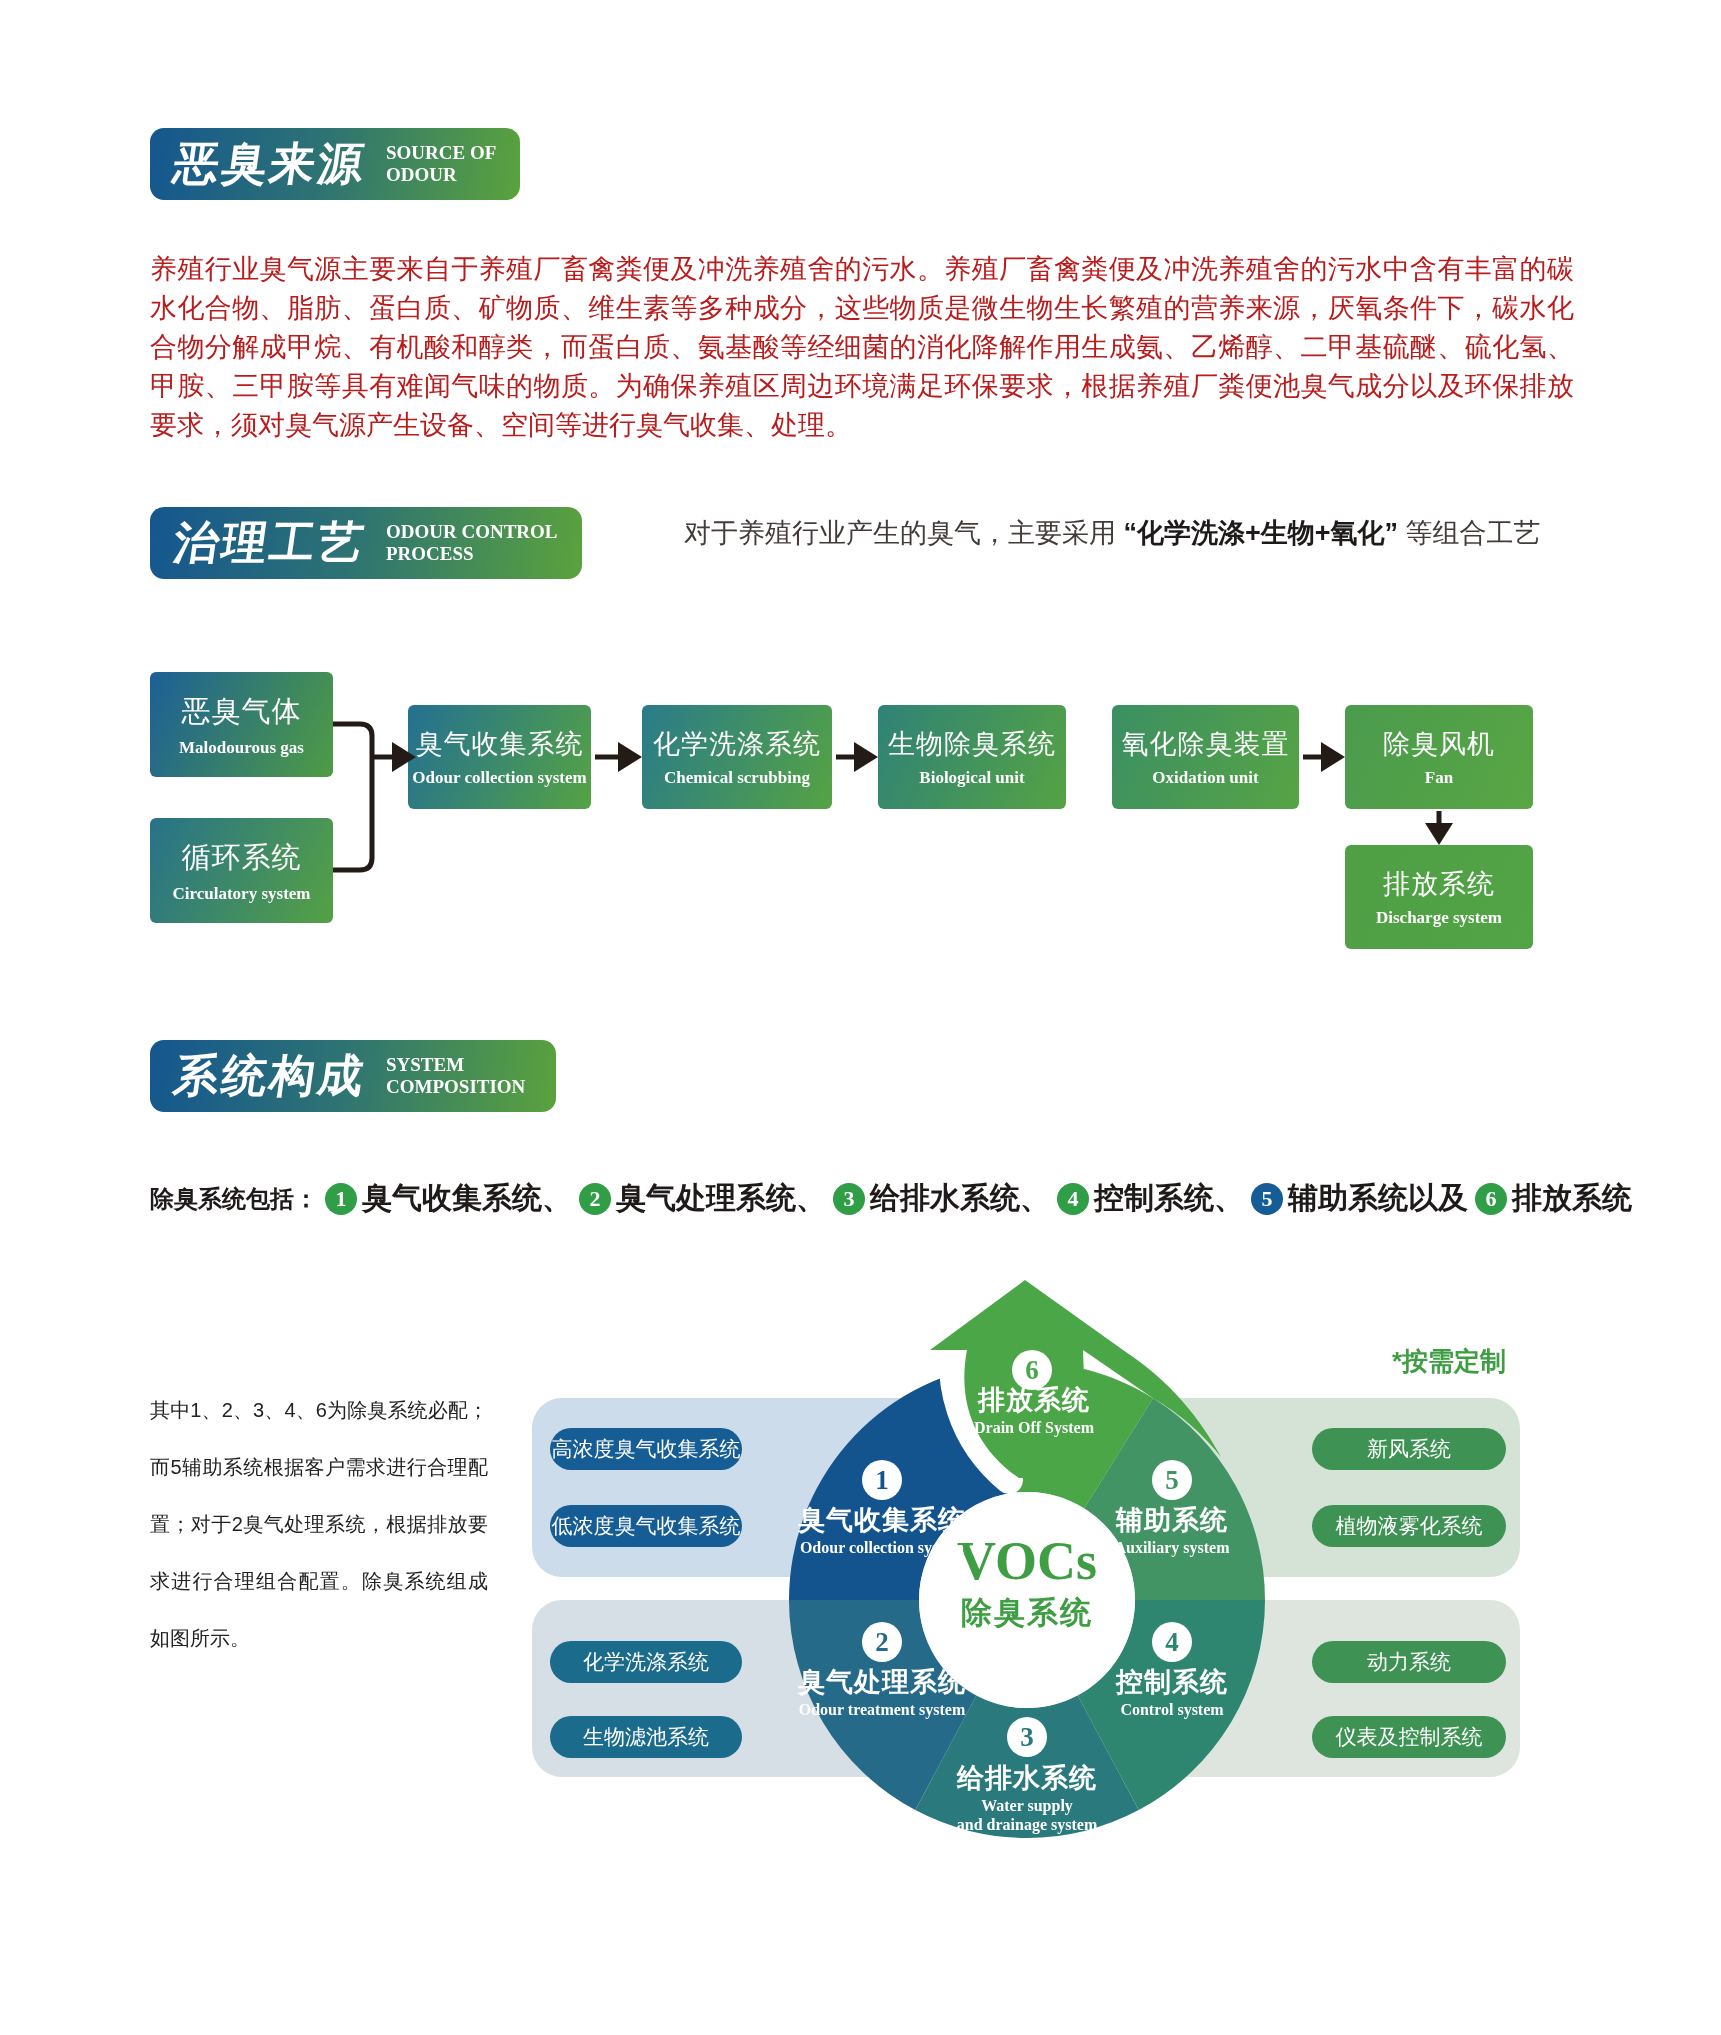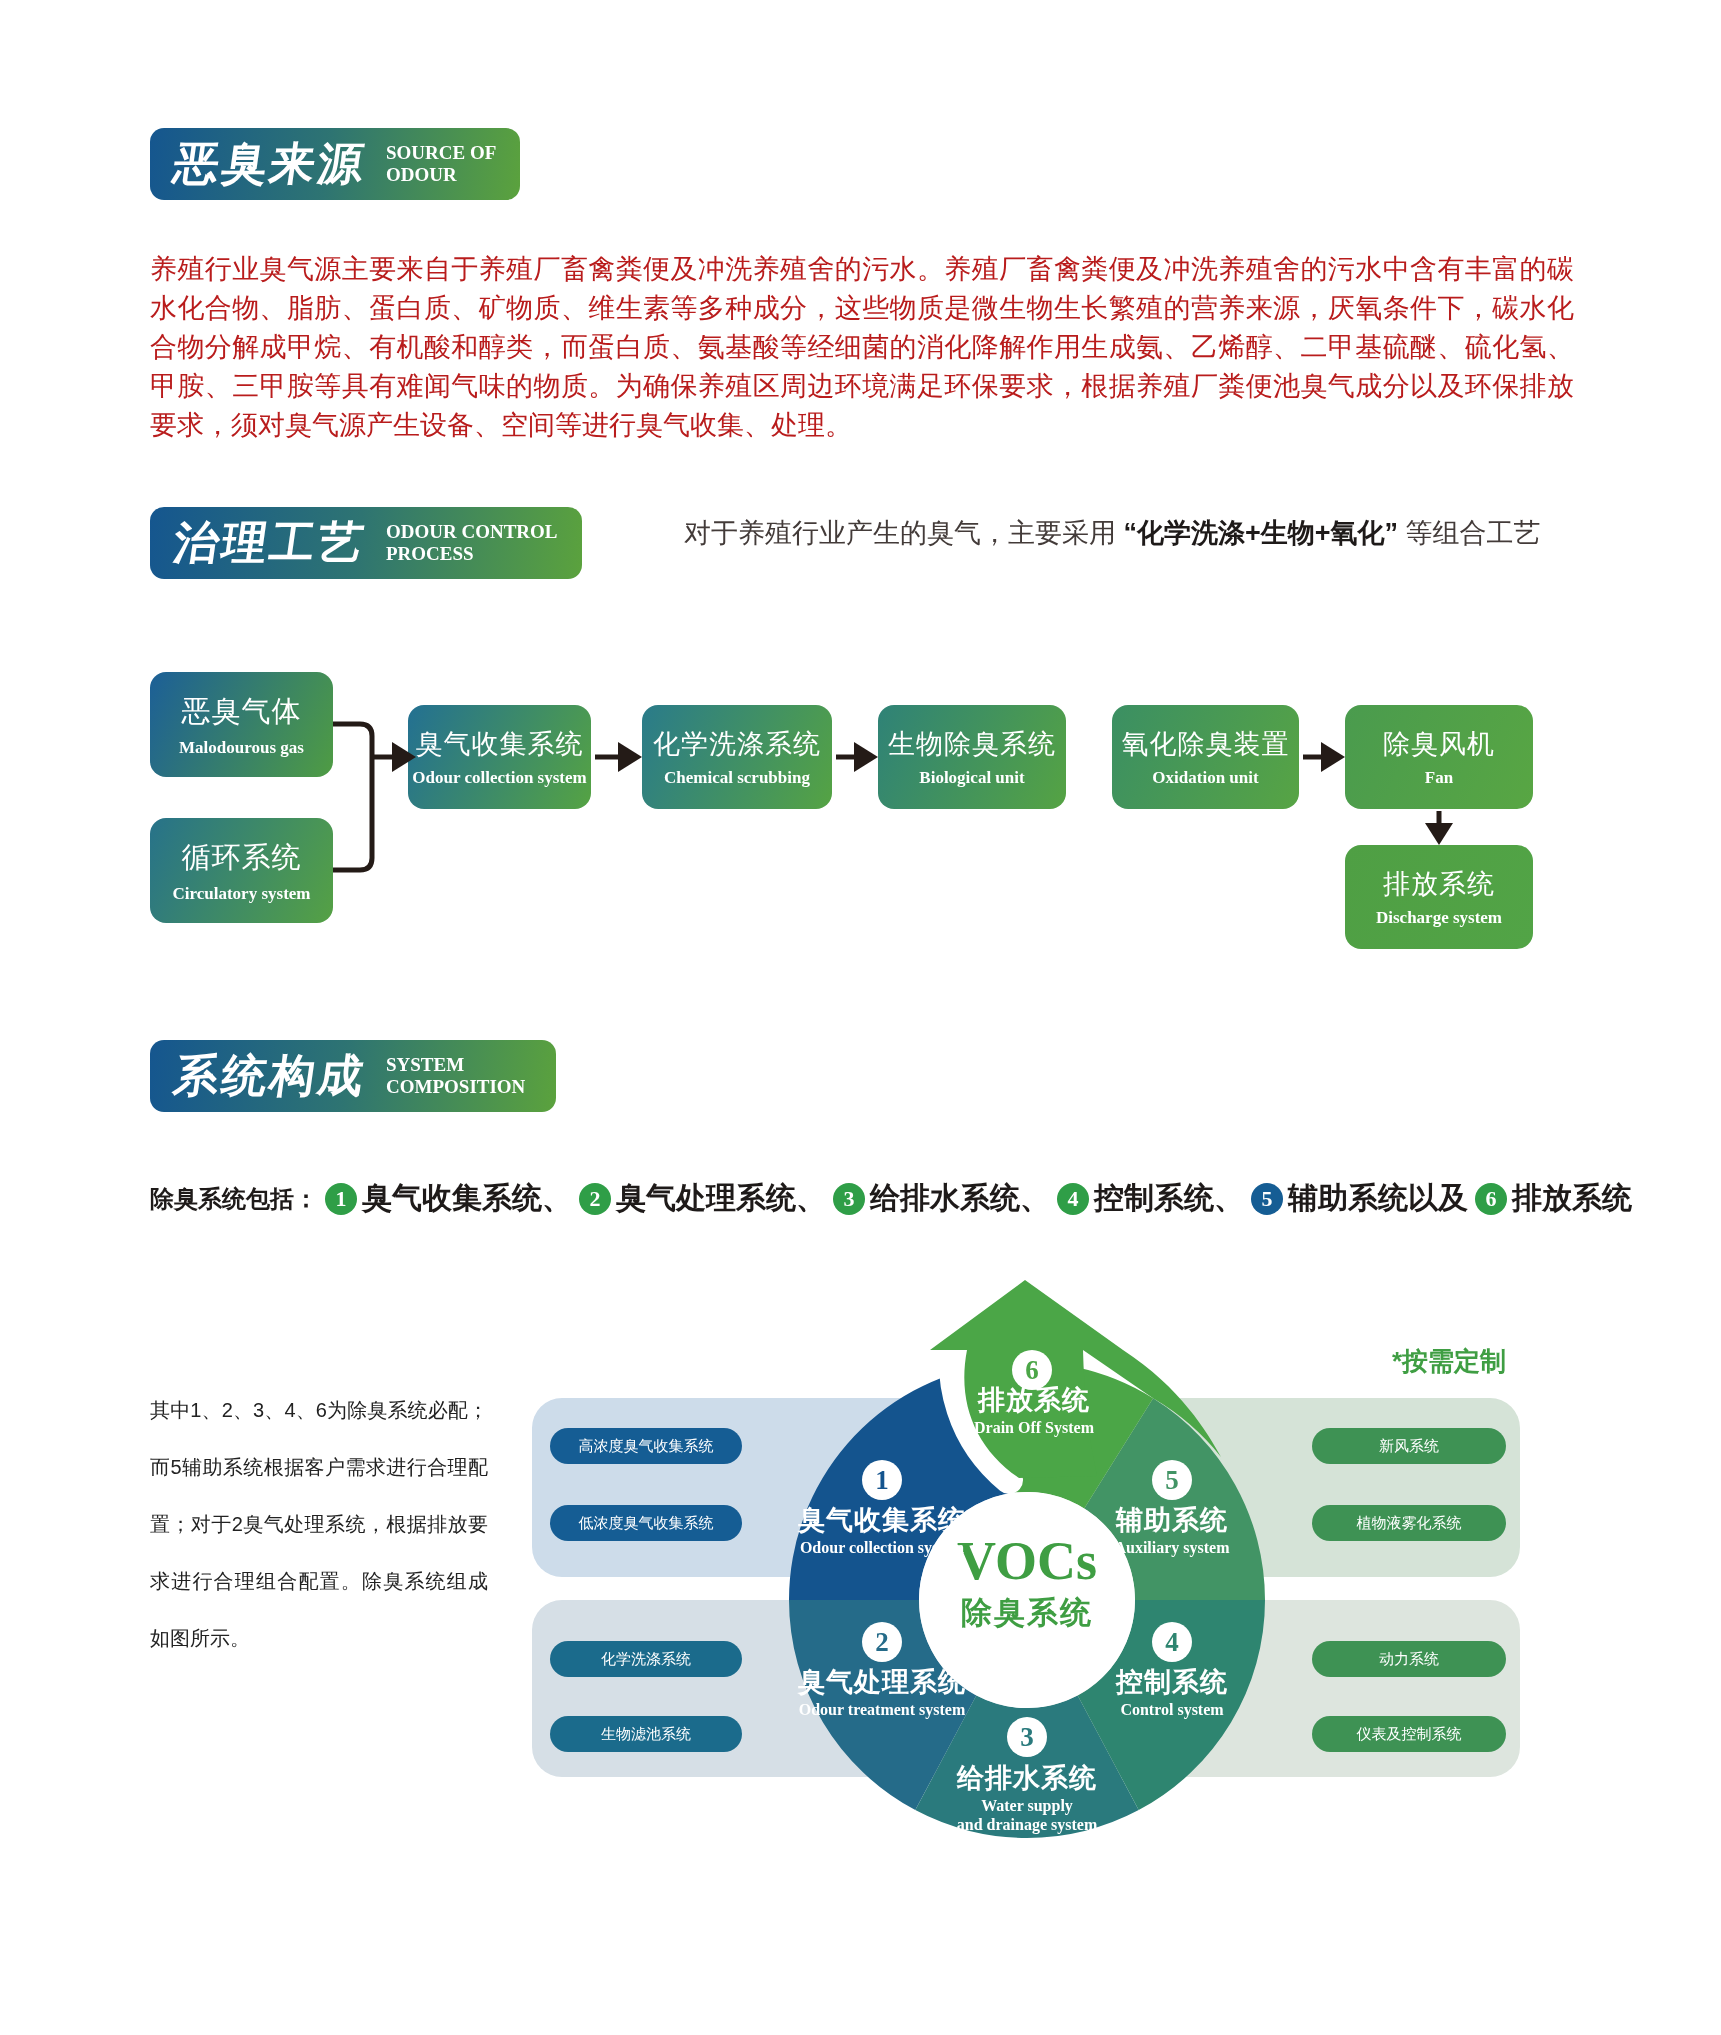--- a/index.html
+++ b/index.html
@@ -12,21 +12,21 @@
     display:flex;align-items:center;padding:0 24px;box-sizing:border-box;color:#fff;}
   .badge .zh{font-size:45px;font-weight:bold;letter-spacing:3px;transform:skewX(-8deg);white-space:nowrap;}
   .badge .en{margin-left:20px;font-family:"Liberation Serif",serif;font-weight:bold;font-size:19px;line-height:1.18;white-space:pre-line;}
 
   
   .intro{position:absolute;left:150px;top:250px;width:1424px;font-size:27px;line-height:39px;color:#b91c1c;text-align:justify;}
   .proc-text{position:absolute;left:684px;top:510px;width:880px;font-size:27px;line-height:46px;color:#433b39;}
   .proc-text b{color:#1e1a19;}
 
   
-  .fbox{position:absolute;border-radius:16px;color:#fff;display:flex;flex-direction:column;align-items:center;justify-content:center;text-align:center;}
+  .fbox{position:absolute;border-radius:6px;color:#fff;display:flex;flex-direction:column;align-items:center;justify-content:center;text-align:center;}
   .fbox .zh{font-size:27px;letter-spacing:1px;}
   .fbox .en{font-family:"Liberation Serif",serif;font-weight:bold;font-size:17px;margin-top:6px;}
   .g1{background:linear-gradient(115deg,#1c5f97,#4f9c43);}
   .g2{background:linear-gradient(115deg,#27728a,#55a144);}
   .g3{background:linear-gradient(115deg,#237092,#55a343);}
   .g4{background:linear-gradient(115deg,#2a7b8a,#55a343);}
   .g5{background:linear-gradient(115deg,#2f8277,#55a343);}
   .g6{background:linear-gradient(115deg,#3b8f63,#57a444);}
   .g7{background:linear-gradient(115deg,#4a9b4e,#58a643);}
   .g8{background:linear-gradient(115deg,#4f9f44,#52a446);}
@@ -36,21 +36,21 @@
   .include .lbl{font-size:24px;font-weight:bold;}
   .include .item{display:flex;align-items:center;font-size:30px;font-weight:bold;}
   .numc{display:inline-flex;width:32px;height:32px;border-radius:50%;color:#fff;
     font-family:"Liberation Serif",serif;font-weight:bold;font-size:22px;
     align-items:center;justify-content:center;margin:0 5px 0 7px;flex:0 0 auto;}
 
   .sidenote{position:absolute;left:150px;top:1382px;width:338px;font-size:20px;line-height:57px;color:#222;text-align:justify;}
 
   
   .panel{position:absolute;border-radius:30px;}
-  .pill{position:absolute;height:36px;border-radius:23px;color:#fff;font-size:15px;
+  .pill{position:absolute;height:42px;border-radius:23px;color:#fff;font-size:21px;
     display:flex;align-items:center;justify-content:center;white-space:nowrap;}
   .pill.blue{background:#155d94;}
   .pill.teal{background:#1b6b8c;}
   .pill.green{background:#3e9254;}
   .note{position:absolute;left:1392px;top:1344px;width:130px;font-size:26px;font-weight:bold;color:#3f9e43;white-space:nowrap;}
 
   .wheel{position:absolute;left:637px;top:1210px;width:780px;height:660px;}
   .wlay{position:absolute;transform:translate(-50%,-50%);text-align:center;color:#fff;white-space:nowrap;}
   .wnum{width:40px;height:40px;border-radius:50%;background:#fff;display:flex;align-items:center;justify-content:center;
     font-family:"Liberation Serif",serif;font-weight:bold;font-size:27px;}

